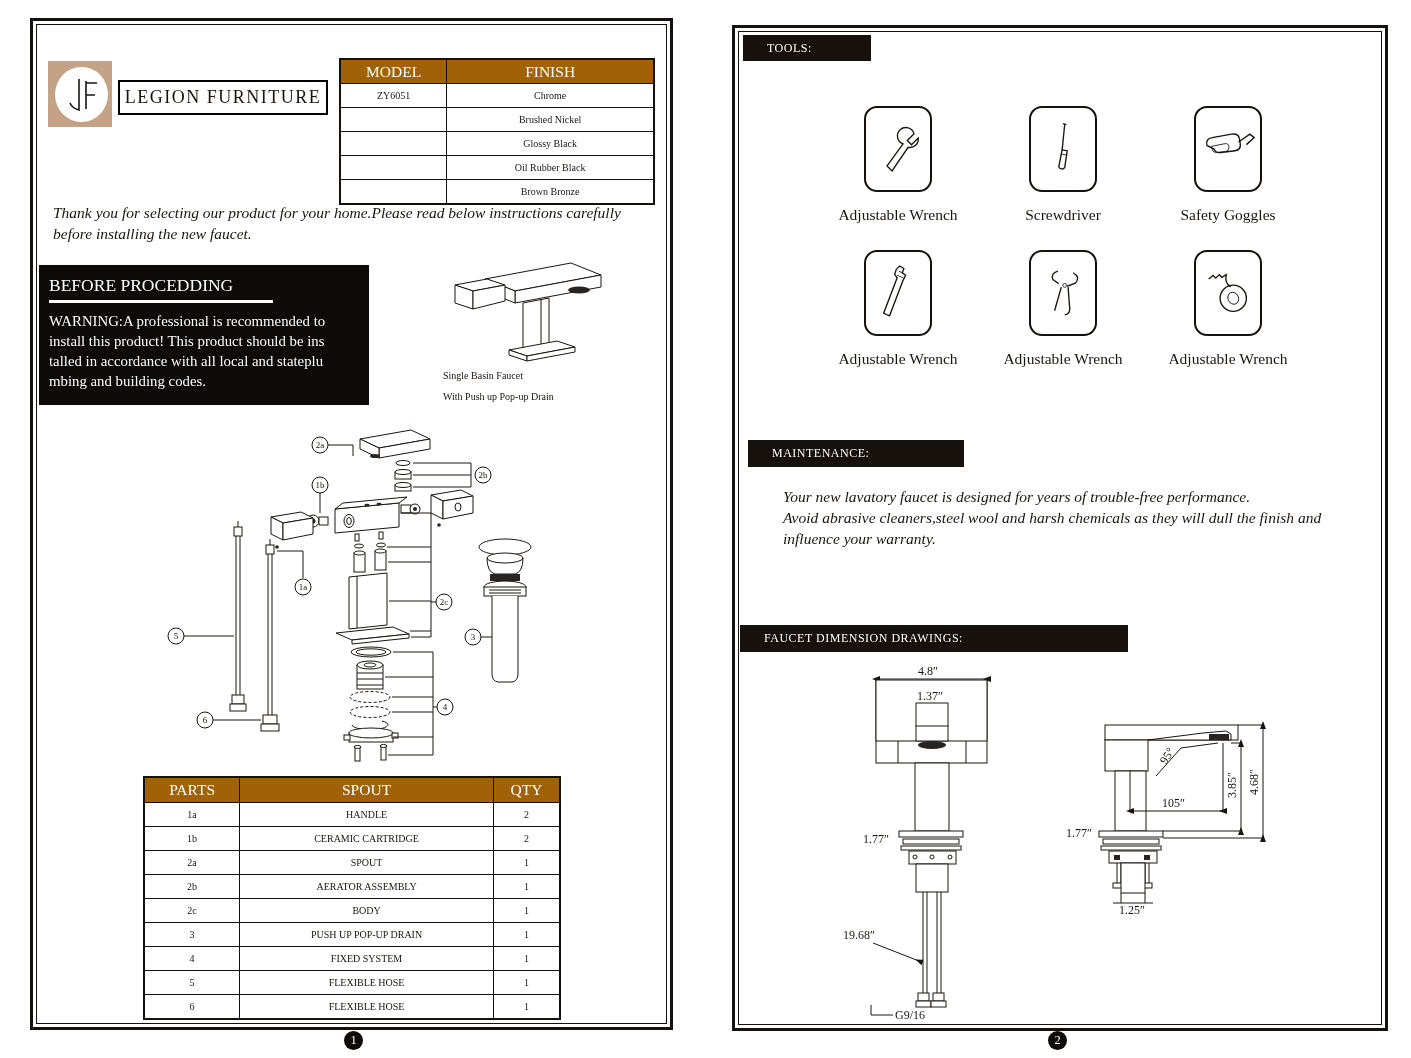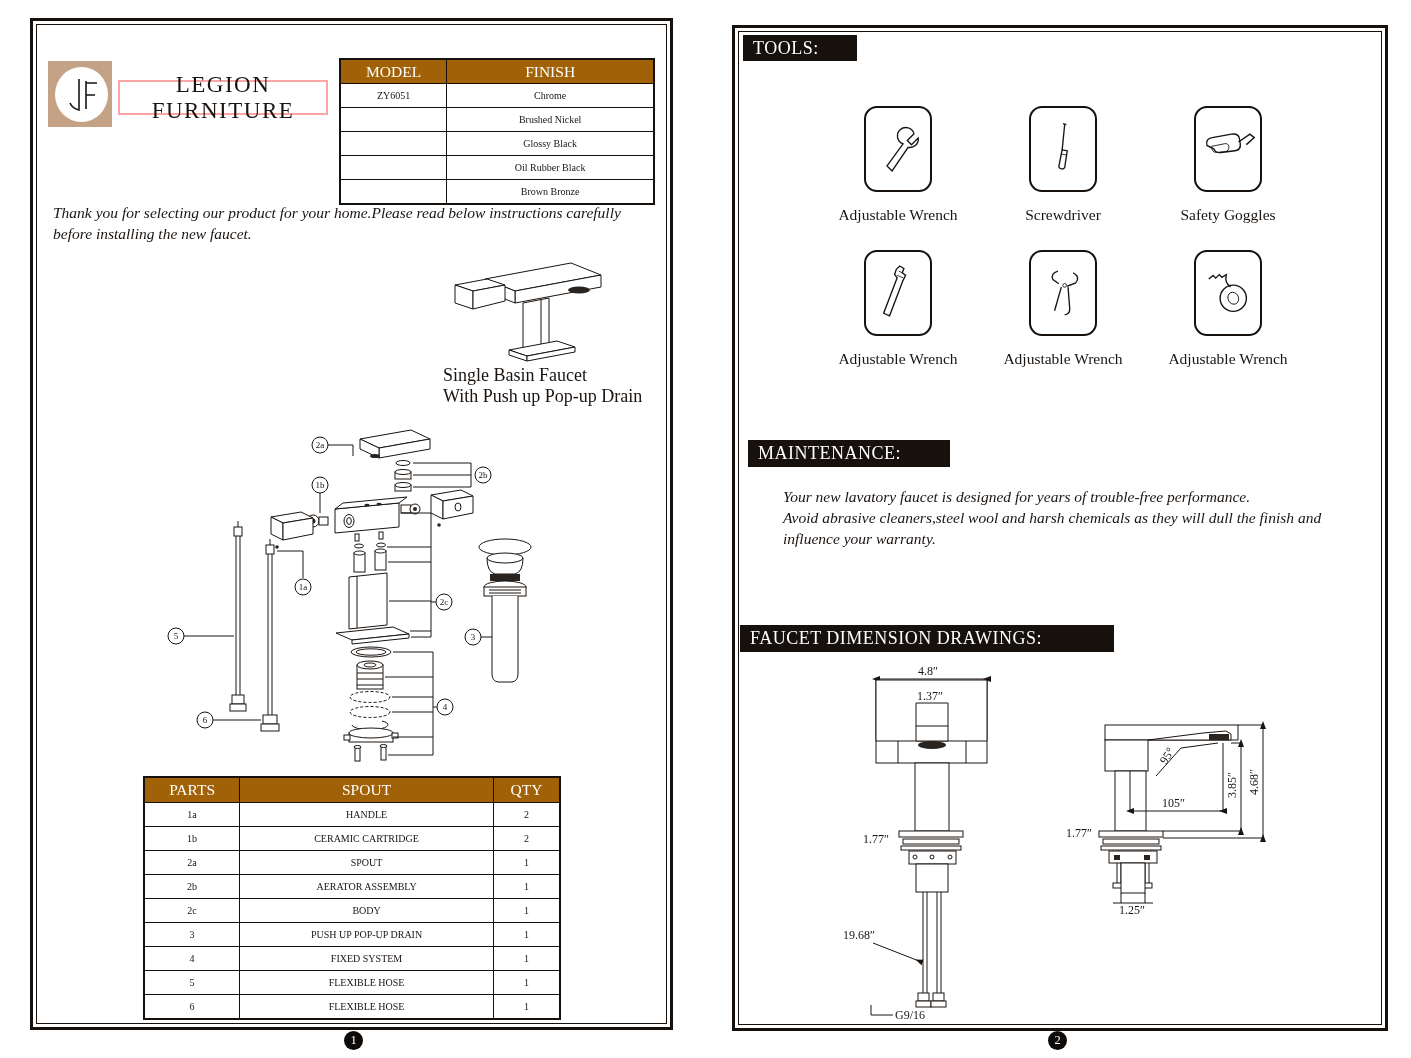--- a/index.html
+++ b/index.html
@@ -2,41 +2,41 @@
 <html><head>
 <meta charset="utf-8">
 <style>
   html,body{margin:0;padding:0;background:#fff;}
   #canvas{position:relative;width:1411px;height:1058px;background:#fff;overflow:hidden;
           font-family:"Liberation Serif","DejaVu Serif",serif;color:#1a1410;}
   .abs{position:absolute;}
   .page{position:absolute;border:3px solid #17110d;background:#fff;}
   .page-inner{position:absolute;inset:3px;border:1px solid #17110d;}
   .hdr-black{background:#17110d;color:#fff;display:flex;align-items:center;
-             padding-left:10px;font-size:18px;letter-spacing:.5px;}
+             padding-left:24px;font-size:12px;letter-spacing:.5px;}
   
   .logo-square{background:#c3a285;}
   .logo-circle{position:absolute;background:#fff;border-radius:50%;}
-  .brand-box{border:2px solid #fca5a5;display:flex;align-items:center;justify-content:center;
-             font-size:23px;letter-spacing:1.5px;text-align:center;}
+  .brand-box{border:2px solid #000000;display:flex;align-items:center;justify-content:center;
+             font-size:18px;letter-spacing:1.5px;text-align:center;}
   
   table.doc{border-collapse:collapse;width:100%;table-layout:fixed;}
   table.doc th{background:#a16207;color:#fff;font-weight:normal;font-size:15.5px;border:1px solid #17110d;}
   table.doc td{border:1px solid #17110d;text-align:center;font-size:10px;}
   .model-table td{height:21px;}
   .model-table th{height:21px;}
   .parts-table td{height:21px;}
   .parts-table th{height:22px;}
   
   .warn-box{background:#0d0a08;color:#fff;}
   .warn-title{display:inline-block;font-size:17.5px;border-bottom:3px solid #fff;
               padding:0 40px 4px 0;margin:8px 0 8px 0;}
   .warn-line{font-size:14.8px;line-height:20px;}
   .body-text{font-size:15.5px;line-height:21px;font-style:italic;}
-  .caption{font-size:18px;line-height:21px;}
+  .caption{font-size:10px;line-height:21px;}
   
   .tool{position:absolute;width:150px;text-align:center;}
   .tool-box{width:64px;height:82px;border:2px solid #17110d;border-radius:13px;margin:0 auto;
             display:flex;align-items:center;justify-content:center;background:#fff;}
   .tool-label{font-size:15.5px;margin-top:14px;}
   .badge{position:absolute;width:19px;height:19px;border-radius:50%;background:#0d0a08;color:#fff;
          font-size:12.5px;display:flex;align-items:center;justify-content:center;}
   svg{display:block;}
   .ln{stroke:#1a1410;fill:none;stroke-width:1;}
   .ln2{stroke:#1a1410;fill:none;stroke-width:1.6;}
@@ -94,20 +94,27 @@
         <tr>
               <td></td>
             <td>Brown Bronze</td>
             </tr>
       </tbody>
         </table>
     </div>
 
     <div class="abs body-text" style="left:20px;top:181px;width:606px;">Thank you for selecting our product for your home.Please read below instructions carefully before installing the new faucet.</div>
 
+    <div class="abs warn-box" style="left:6px;top:244px;width:330px;height:140px;padding:2px 0 0 10px;box-sizing:border-box;">
+      <div class="warn-title">BEFORE PROCEDDING</div>
+      <div class="warn-line">WARNING:A professional is recommended to</div>
+      <div class="warn-line">install this product! This product should be ins</div>
+      <div class="warn-line">talled in accordance with all local and stateplu</div>
+      <div class="warn-line">mbing and building codes.</div>
+    </div>
 
     <svg class="abs" style="left:410px;top:232px;" width="190" height="112" viewBox="0 0 190 112">
 
       <polygon points="42,26 128,10 158,22 72,38" class="fillw"></polygon>
       <polygon points="72,38 158,22 158,34 72,50" class="fillw"></polygon>
       <polygon points="42,26 72,38 72,50 42,38" class="fillw"></polygon>
       <ellipse cx="136" cy="37" rx="11" ry="3.5" class="filld"></ellipse>
 
       <polygon points="12,32 44,26 62,32 30,38" class="fillw"></polygon>
       <polygon points="12,32 30,38 30,56 12,50" class="fillw"></polygon>

